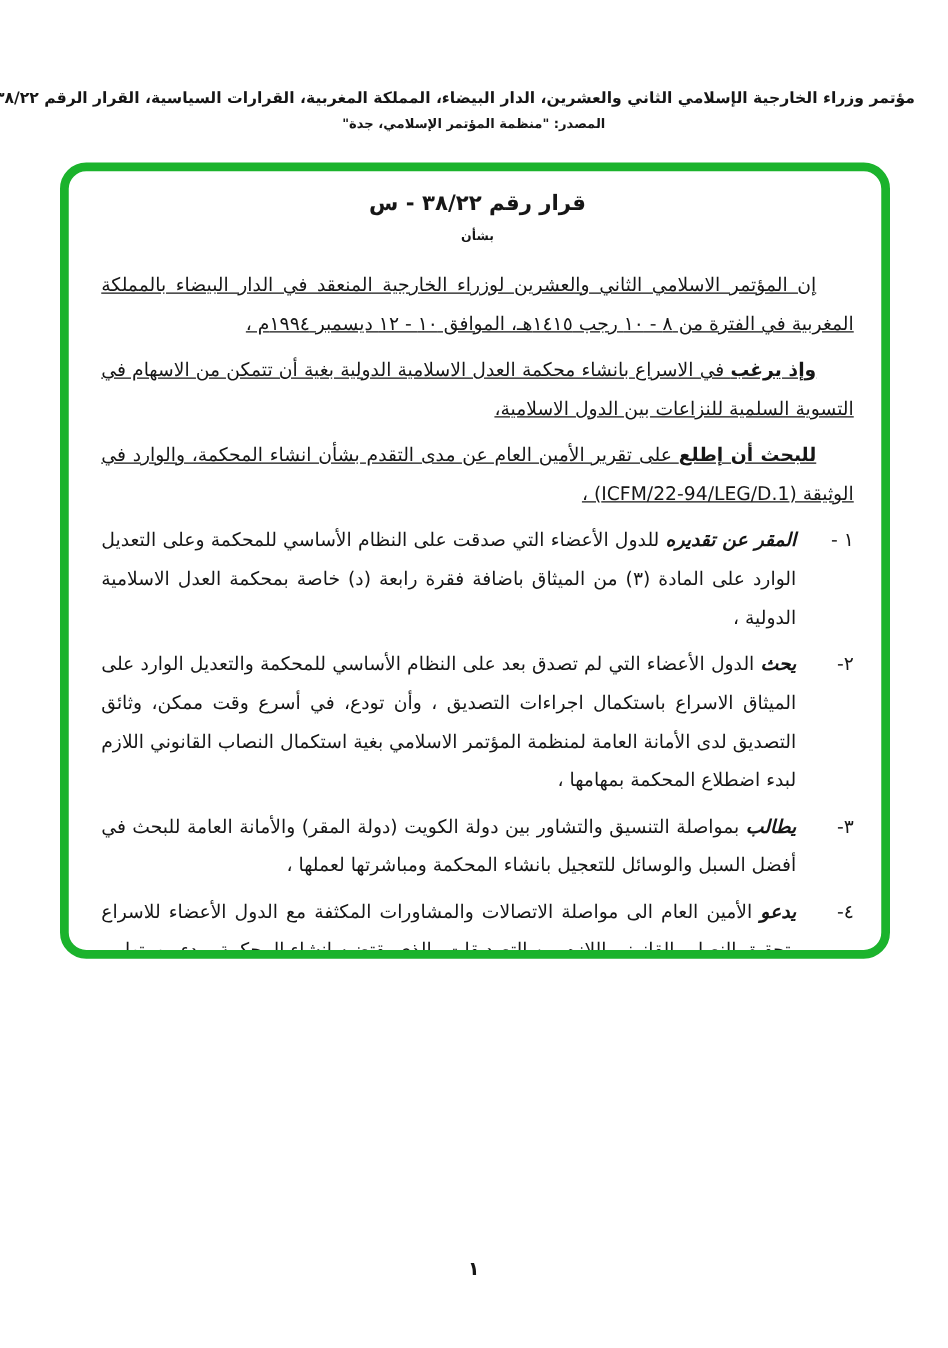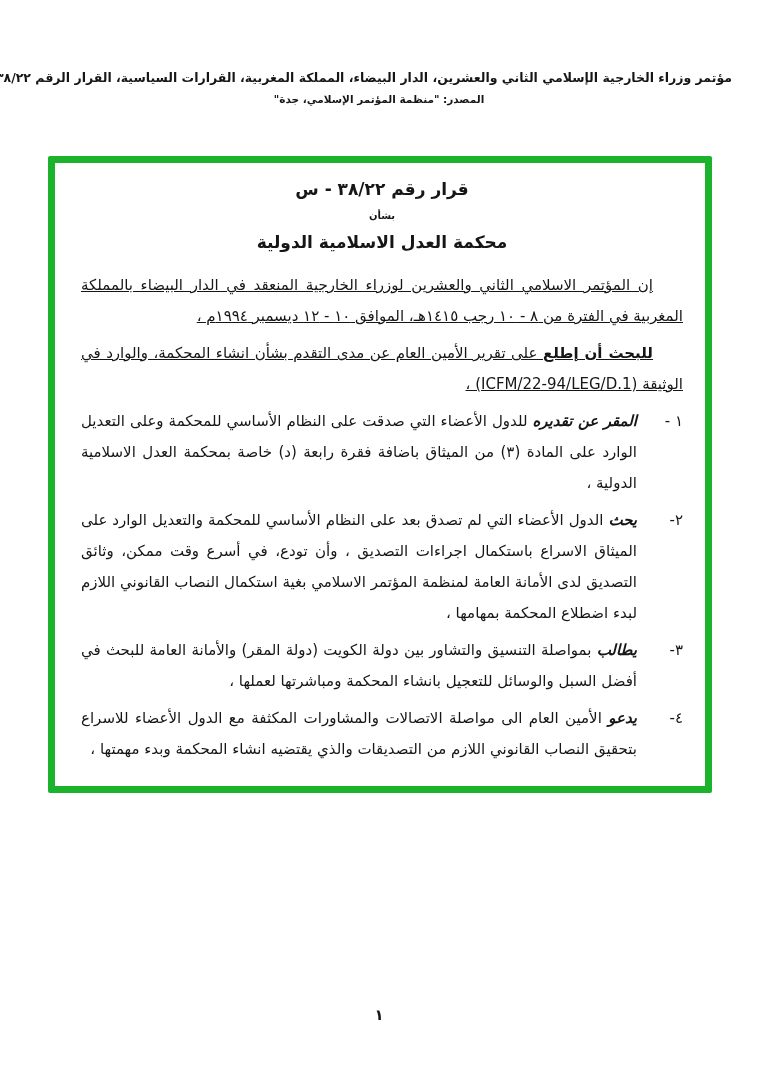--- a/index.html
+++ b/index.html
@@ -12,22 +12,22 @@
     position:absolute;top:70px;left:26px;right:26px;
     direction:rtl;text-align:center;
   }
   .archive-header .line1{
     font-size:12.5px;font-weight:700;letter-spacing:-0.2px;white-space:nowrap;
   }
   .archive-header .line2{
     font-size:10.5px;font-weight:700;margin-top:8px;
   }
   .resolution-frame{
-    position:absolute;left:48px;top:156px;width:664px;height:637px;
-    box-sizing:border-box;border:7px solid var(--green);border-radius:2px;
+    position:absolute;left:48px;top:130px;width:664px;height:637px;
+    box-sizing:border-box;border:7px solid var(--green);border-radius:21px;
     padding:16px 22px 8px 26px;direction:rtl;overflow:hidden;
   }
   .title-block{text-align:center;font-weight:700;margin-bottom:18px;}
   .title-block .t1{font-size:17px;}
   .title-block .t2{font-size:10px;margin-top:11px;}
   .title-block .t3{font-size:17px;margin-top:11px;}
   .para{
     font-size:15px;line-height:31px;text-align:justify;
     text-indent:30px;margin:0 0 6px 0;text-decoration:underline;
   }
@@ -46,27 +46,27 @@
 
 <div class="archive-header">
   <div class="line1">مؤتمر وزراء الخارجية الإسلامي الثاني والعشرين، الدار البيضاء، المملكة المغربية، القرارات السياسية، القرار الرقم ٣٨/٢٢-س</div>
   <div class="line2">المصدر:  "منظمة المؤتمر الإسلامي، جدة"</div>
 </div>
 
 <div class="resolution-frame">
   <div class="title-block">
     <div class="t1">قرار رقم ٣٨/٢٢ - س</div>
     <div class="t2">بشأن</div>
-    <div class="t3">محكمة العدل الاسلامية الدولية</div>
   </div>
 
   <div>
   <p class="para"><span class="lead"></span><span>إن المؤتمر الاسلامي الثاني والعشرين لوزراء الخارجية المنعقد في الدار البيضاء بالمملكة المغربية في الفترة من ٨ - ١٠ رجب ١٤١٥هـ، الموافق ١٠ - ١٢ ديسمبر ١٩٩٤م ،</span></p>
 
 
+  <p class="para"><span class="lead">وإذ يرغب</span><span> في الاسراع بانشاء محكمة العدل الاسلامية الدولية بغية أن تتمكن من الاسهام في التسوية السلمية للنزاعات بين الدول الاسلامية،</span></p>
 
   <p class="para"><span class="lead">للبحث أن إطلع</span><span> على تقرير الأمين العام عن مدى التقدم بشأن انشاء المحكمة، والوارد في الوثيقة (ICFM/22-94/LEG/D.1) ،</span></p>
 </div>
 
   <div>
   <div class="item">
     <div class="item-num">١ -</div>
     <div class="item-body"><span class="lead">المقر عن تقديره</span><span> للدول الأعضاء التي صدقت على النظام الأساسي للمحكمة وعلى التعديل الوارد على المادة (٣) من الميثاق باضافة فقرة رابعة (د) خاصة بمحكمة العدل الاسلامية الدولية ،</span></div>
   </div>
 

